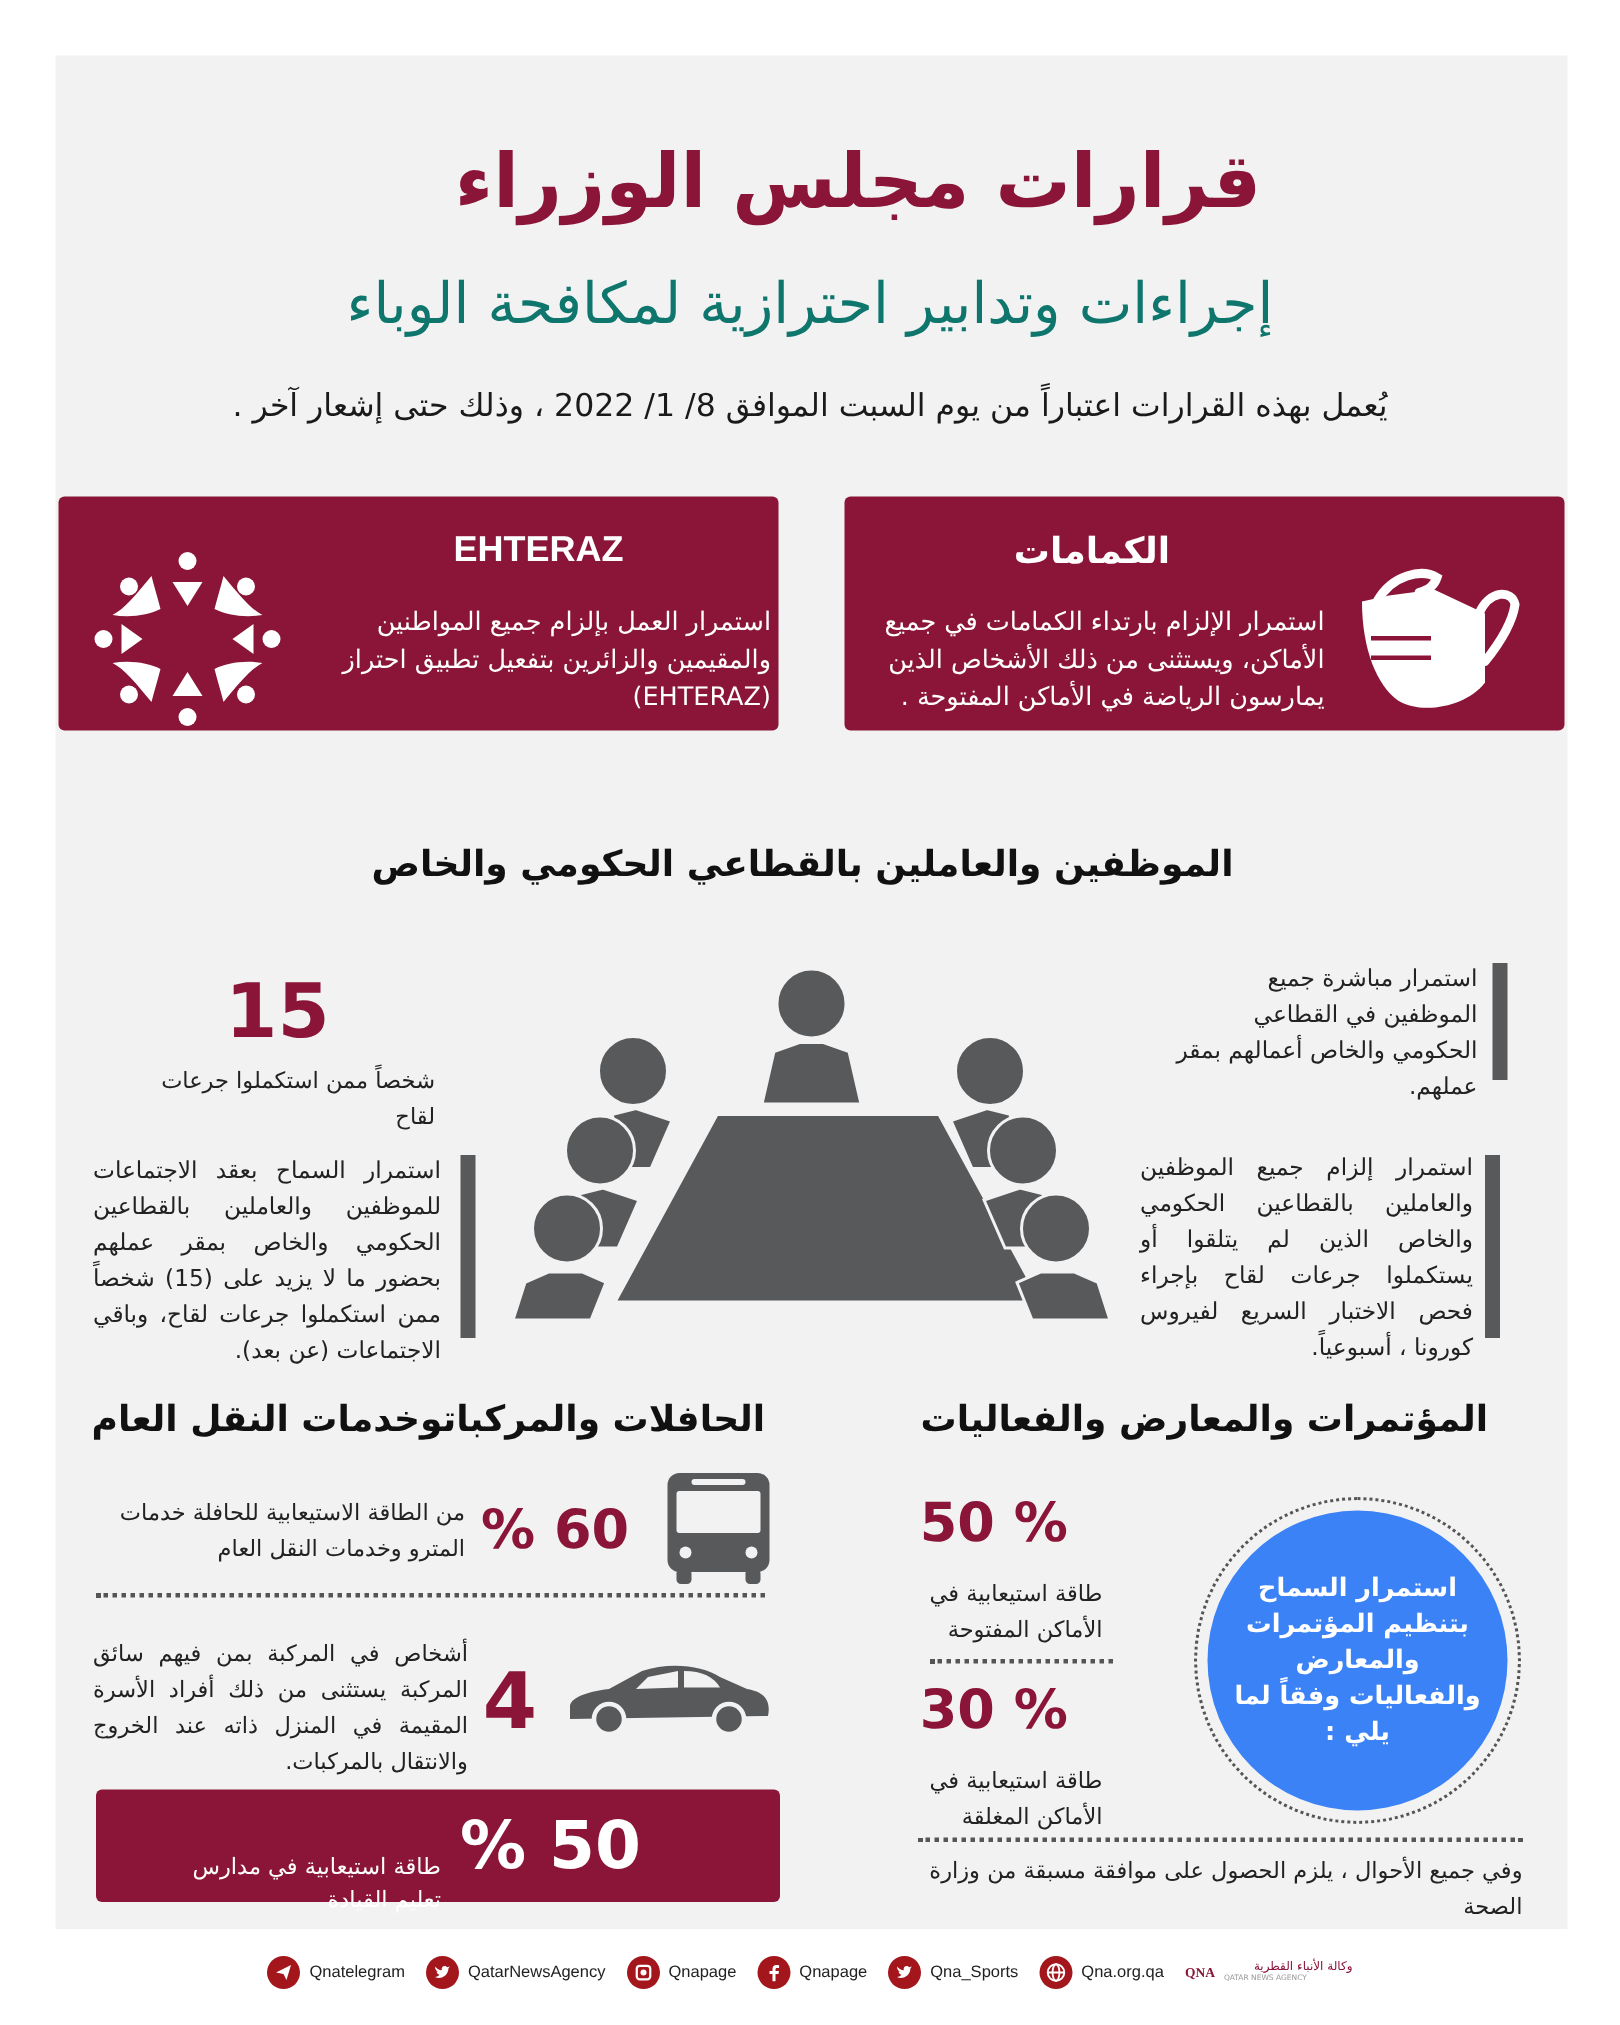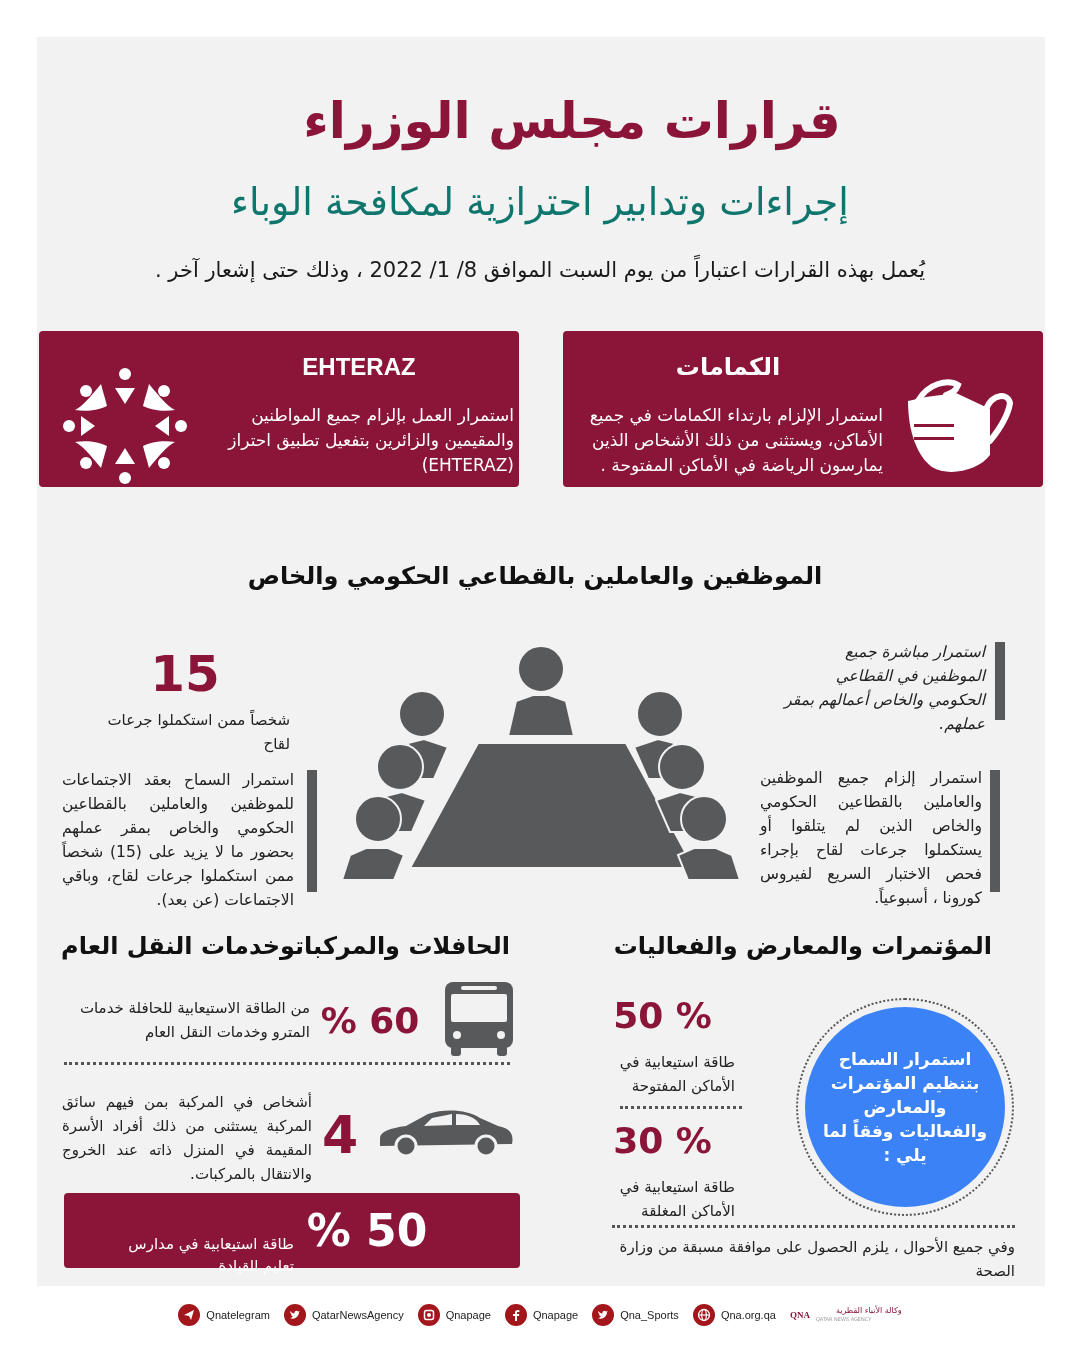--- a/index.html
+++ b/index.html
@@ -77,21 +77,21 @@
       <path d="M88 18 C98 30 106 40 114 44 C102 46 90 44 82 40 C84 32 86 26 88 18 Z"></path>
       <path d="M40 102 C30 90 22 80 14 76 C26 74 38 76 46 80 C44 88 42 94 40 102 Z"></path>
       <path d="M88 102 C98 90 106 80 114 76 C102 74 90 76 82 80 C84 88 86 94 88 102 Z"></path>
     </g>
   </svg>
 </div>
 
 <div class="abs sec-title center" style="left:0; top:562px; width:1070px;">الموظفين والعاملين بالقطاعي الحكومي والخاص</div>
 
 <div class="bar" style="left:995px; top:642px; height:78px;"></div>
-<div class="abs body-text" style="left:780px; top:640px; width:205px;font-style:italic;">استمرار مباشرة جميع الموظفين في القطاعي الحكومي والخاص أعمالهم بمقر عملهم.</div>
+<div class="abs body-text" style="left:780px; top:640px; width:205px;">استمرار مباشرة جميع الموظفين في القطاعي الحكومي والخاص أعمالهم بمقر عملهم.</div>
 
 <div class="bar" style="left:990px; top:770px; height:122px;"></div>
 <div class="abs body-text" style="left:760px; top:766px; width:222px; text-align:justify; text-align-last:right;">استمرار إلزام جميع الموظفين والعاملين بالقطاعين الحكومي والخاص الذين لم يتلقوا أو يستكملوا جرعات لقاح بإجراء فحص الاختبار السريع لفيروس كورونا ، أسبوعياً.</div>
 
 <div class="abs big-num center" style="left:115px; top:645px; width:140px; font-size:50px;">15</div>
 <div class="abs body-text center" style="left:80px; top:708px; width:210px; font-size:15px;">شخصاً ممن استكملوا جرعات لقاح</div>
 
 <div class="bar" style="left:307px; top:770px; height:122px;"></div>
 <div class="abs body-text" style="left:62px; top:768px; width:232px; text-align:justify; text-align-last:right;">استمرار السماح بعقد الاجتماعات للموظفين والعاملين بالقطاعين الحكومي والخاص بمقر عملهم بحضور ما لا يزيد على (15) شخصاً ممن استكملوا جرعات لقاح، وباقي الاجتماعات (عن بعد).</div>
 

